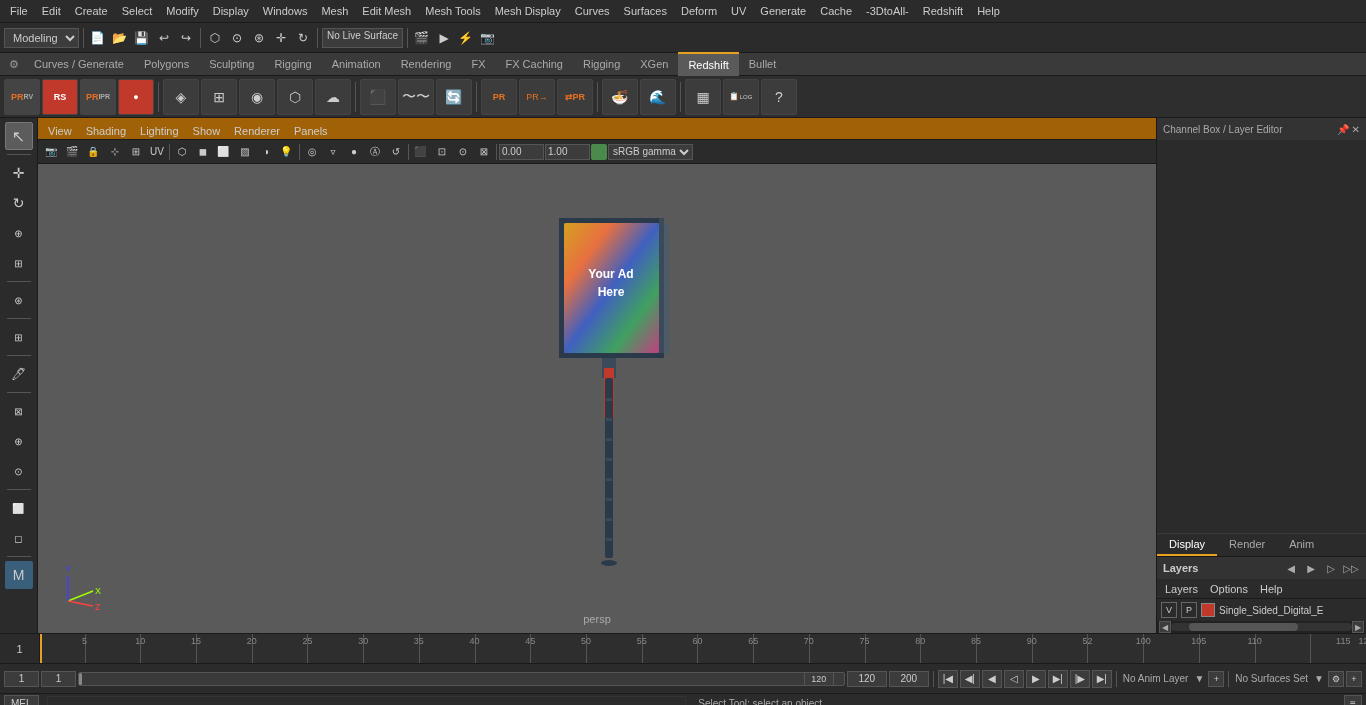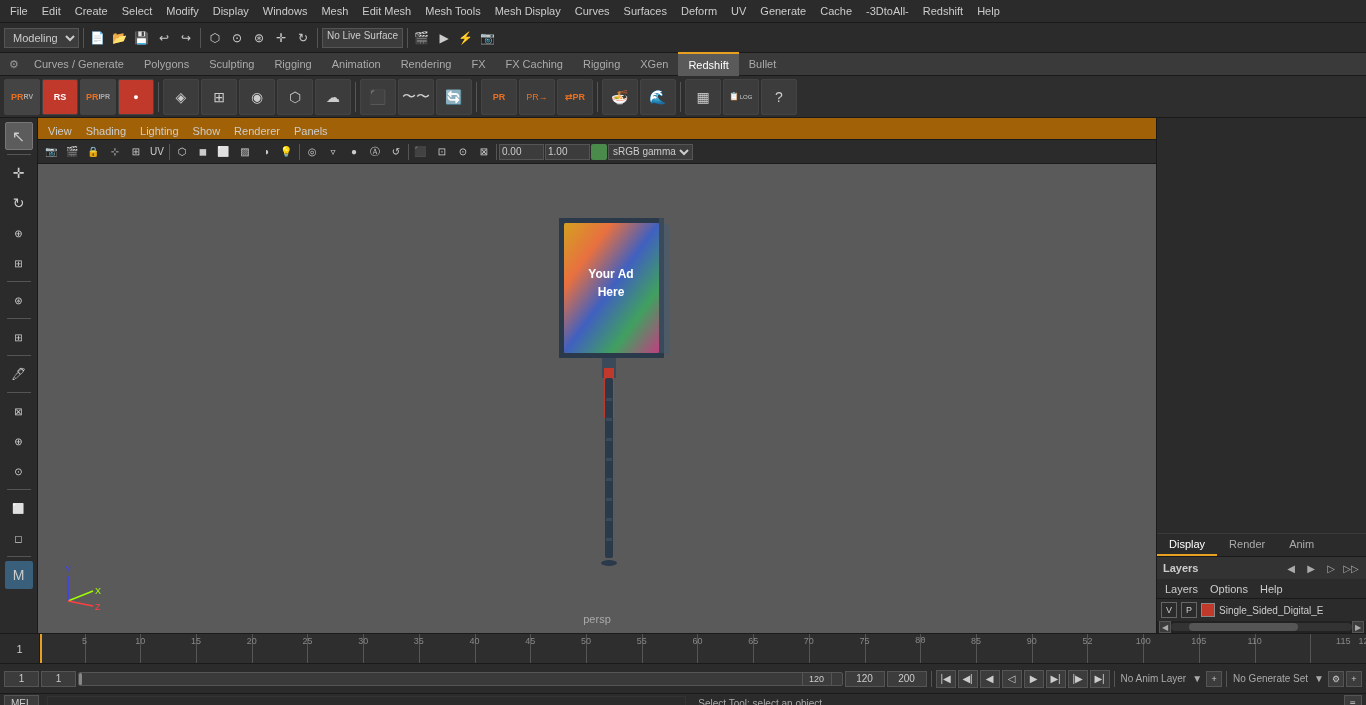--- a/index.html
+++ b/index.html
@@ -345,20 +345,27 @@
           <text x="12" y="16" font-size="9" fill="#4040ff">Y</text>
           <text x="42" y="54" font-size="9" fill="#ff4040">Z</text>
         </svg>
       </div>
 
       <div id="persp-label">persp</div>
     </div>
   </div>
 
   <div id="right-panel">
+    <div id="right-panel-header">
+      <span style="font-size:10px;color:#aaa;">Channel Box / Layer Editor</span>
+      <div style="display:flex;gap:2px;">
+        <div style="cursor:pointer;font-size:10px;">📌</div>
+        <div style="cursor:pointer;font-size:10px;">✕</div>
+      </div>
+    </div>
 
     <div id="cb-content" style="flex:1;height:280px;">
       
     </div>
 
     <div id="layer-section">
 
       <div id="cb-tabs">
         <div class="cb-tab active">Display</div>
         <div class="cb-tab">Render</div>
@@ -428,21 +435,21 @@
       <span class="tl-label" style="left: 45.3782%;">55</span>
       <div class="tl-tick" style="left: 49.5798%;"></div>
       <span class="tl-label" style="left: 49.5798%;">60</span>
       <div class="tl-tick" style="left: 53.7815%;"></div>
       <span class="tl-label" style="left: 53.7815%;">65</span>
       <div class="tl-tick" style="left: 57.9832%;"></div>
       <span class="tl-label" style="left: 57.9832%;">70</span>
       <div class="tl-tick" style="left: 62.1849%;"></div>
       <span class="tl-label" style="left: 62.1849%;">75</span>
       <div class="tl-tick" style="left: 66.3866%;"></div>
-      <span class="tl-label" style="left: 66.3866%; font-family: Liberation Mono, monospace;">80</span>
+      <span class="tl-label" style="left: 66.3866%;">80</span>
       <div class="tl-tick" style="left: 70.5882%;"></div>
       <span class="tl-label" style="left: 70.5882%;">85</span>
       <div class="tl-tick" style="left: 74.7899%;"></div>
       <span class="tl-label" style="left: 74.7899%;">90</span>
       <div class="tl-tick" style="left: 78.9916%;"></div>
       <span class="tl-label" style="left: 78.9916%;">52</span>
       <div class="tl-tick" style="left: 83.1933%;"></div>
       <span class="tl-label" style="left: 83.1933%;">100</span>
       <div class="tl-tick" style="left: 87.395%;"></div>
       <span class="tl-label" style="left: 87.395%;">105</span>
@@ -479,21 +486,21 @@
   <div class="transport-btn">▶|</div>
 
   <div class="bb-sep"></div>
 
   <span class="bb-label">No Anim Layer</span>
   <div style="font-size:10px;color:#aaa;margin:0 2px;">▼</div>
   <div style="width:16px;height:16px;border:1px solid #555;background:#3c3c3c;cursor:pointer;font-size:9px;display:flex;align-items:center;justify-content:center;">+</div>
 
   <div class="bb-sep"></div>
 
-  <span class="bb-label">No Generate Set</span>
+  <span class="bb-label">No Surfaces Set</span>
   <div style="font-size:10px;color:#aaa;margin:0 2px;">▼</div>
   <div style="width:16px;height:16px;border:1px solid #555;background:#3c3c3c;cursor:pointer;font-size:9px;display:flex;align-items:center;justify-content:center;">⚙</div>
   <div style="width:16px;height:16px;border:1px solid #555;background:#3c3c3c;cursor:pointer;font-size:9px;display:flex;align-items:center;justify-content:center;">+</div>
 </div>
 
 <div id="status-bar">
   <div id="mel-label">MEL</div>
   <div id="cmd-line" style="flex:1;background:#2b2b2b;border:1px solid #333;height:16px;"></div>
   <div id="status-text" style="padding:0 8px;font-size:10px;color:#aaa;">Select Tool: select an object</div>
   <div id="status-script-editor">≡</div>

